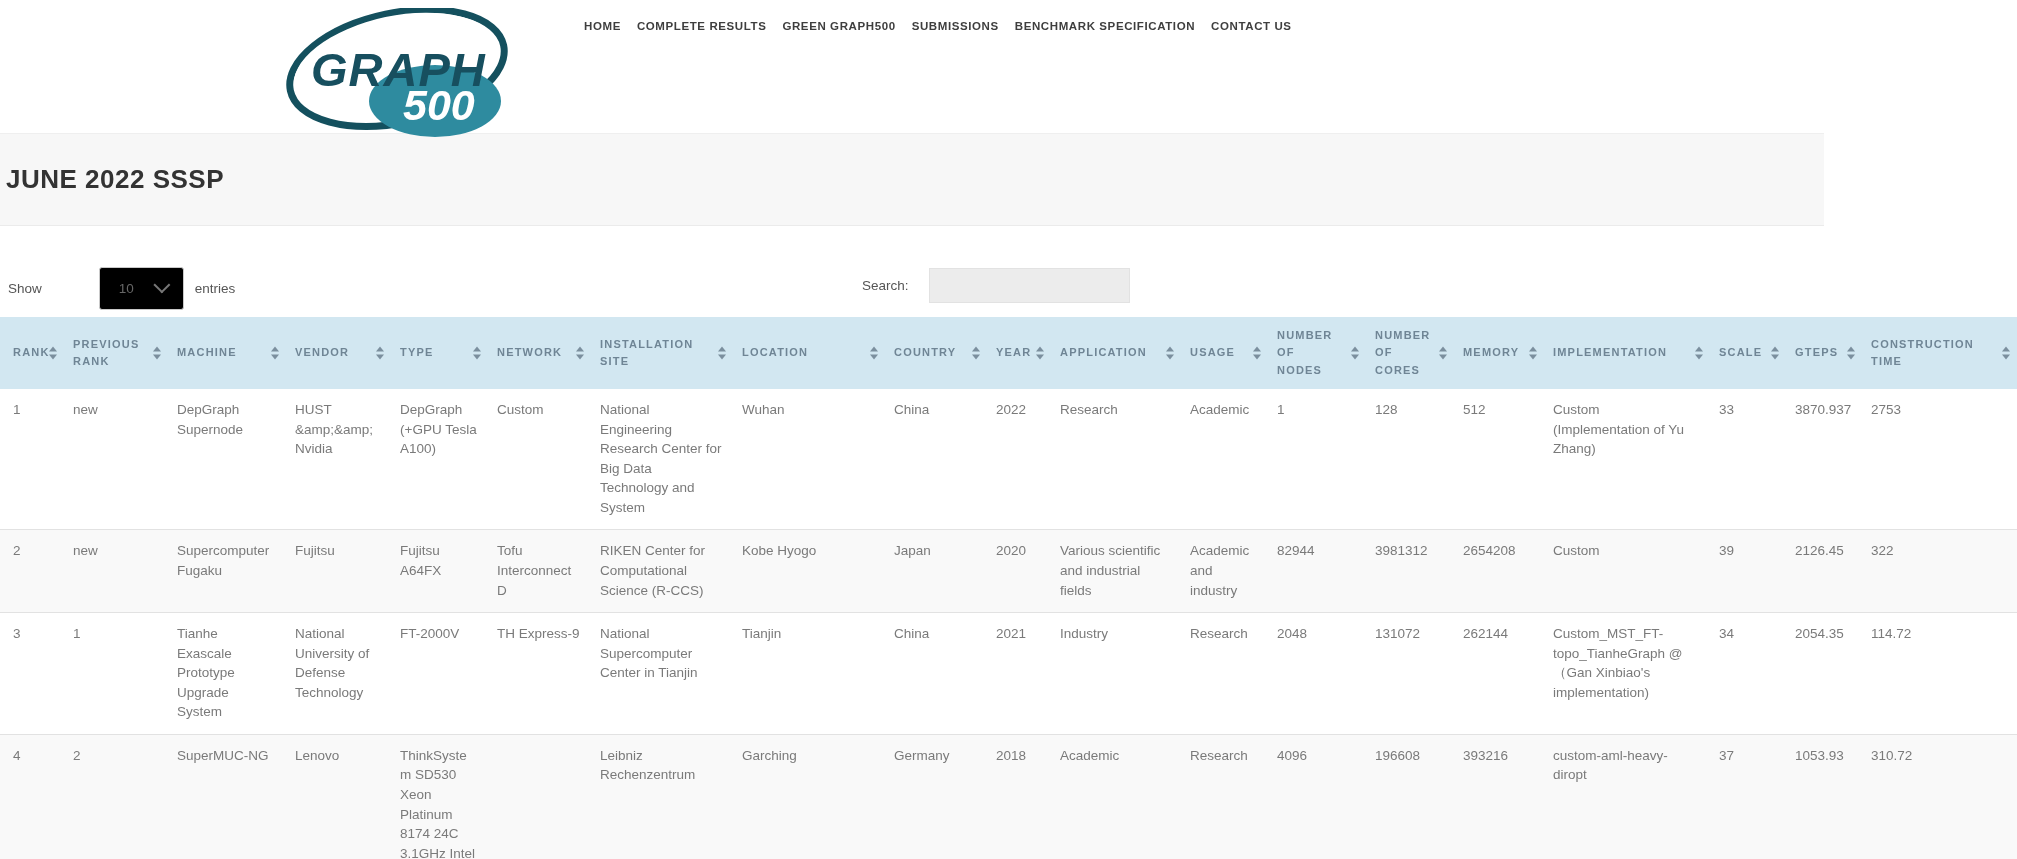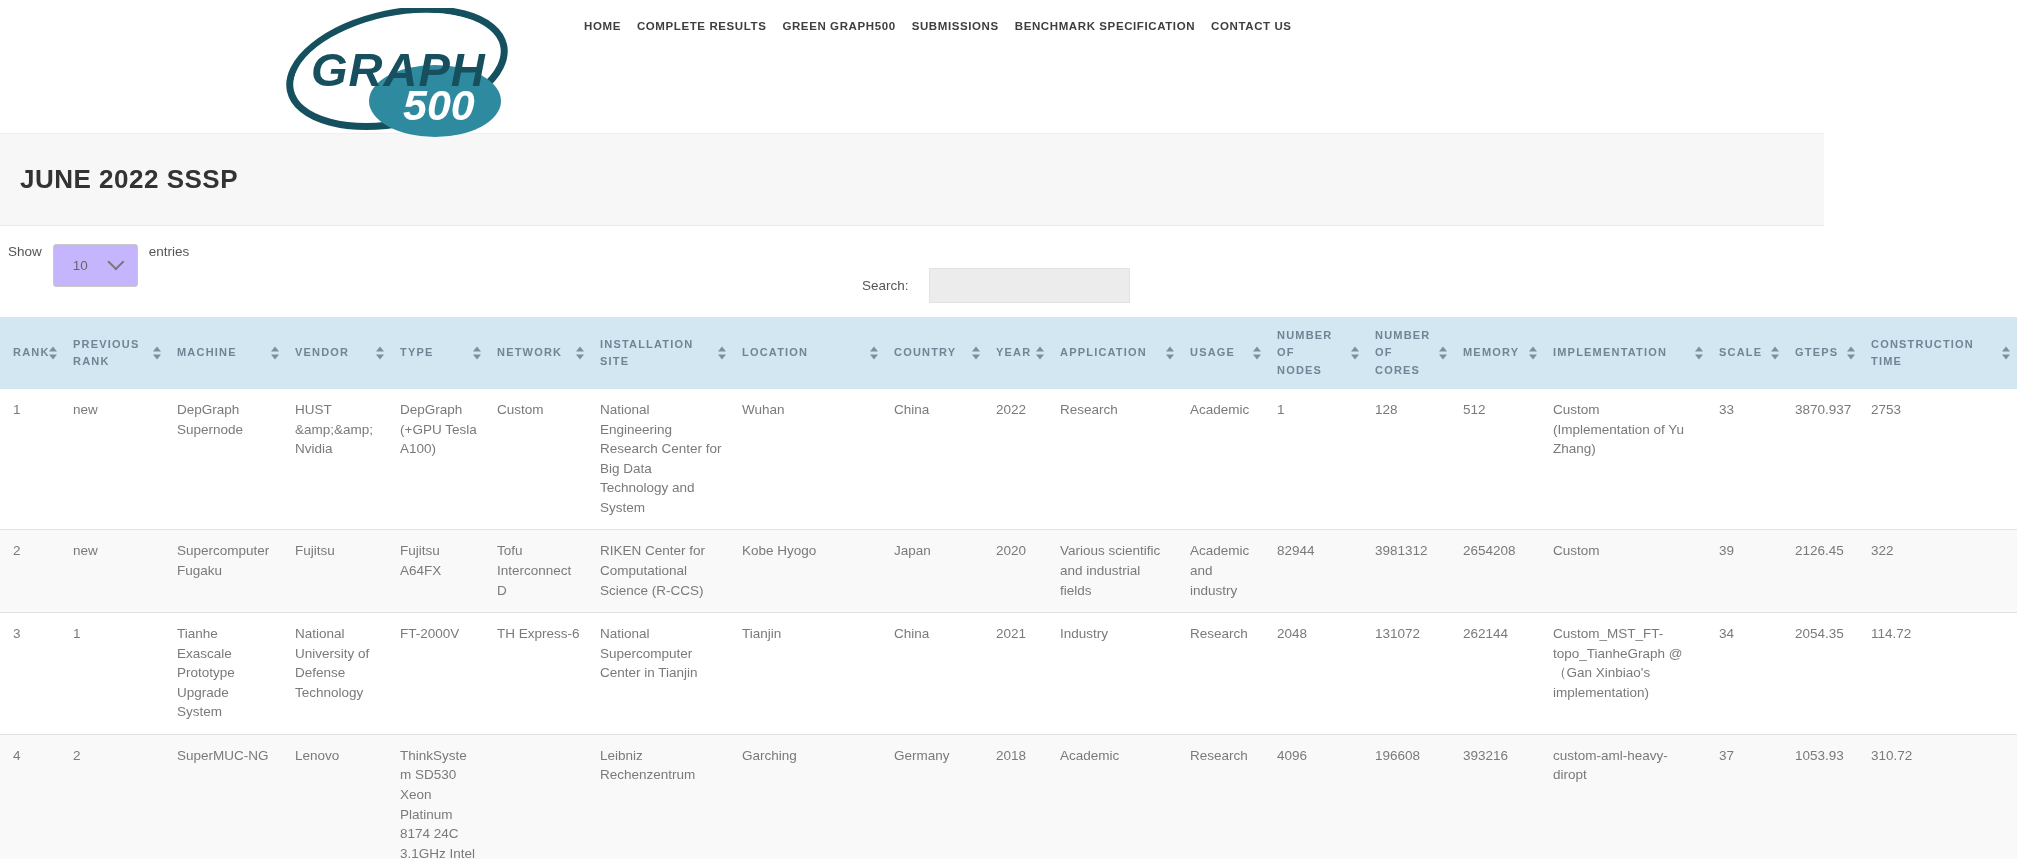--- a/index.html
+++ b/index.html
@@ -16,33 +16,33 @@
     font-size:11.5px; font-weight:700; color:#3e3e3e; text-decoration:none;
     letter-spacing:.6px; white-space:nowrap;
   }
   
   .titleband {
     width:1824px; height:93px; background:#f7f7f7;
     border-top:1px solid #efefef; border-bottom:1px solid #ebebeb;
     display:flex; align-items:center;
   }
   .titleband h1 {
-    margin:0 0 0 20px; font-size:26px; font-weight:700; color:#333;
+    margin:0 0 0 6px; font-size:26px; font-weight:700; color:#333;
     letter-spacing:.5px;
   }
   
   .controls { position:relative; height:91px; background:#fff; }
   .show-group {
-    position:absolute; left:8px; top:18px; display:flex; 
+    position:absolute; left:8px; top:41px; display:flex; align-items:center;
     gap:11px; font-size:13.5px; color:#555;
   }
   .length-box {
     width:85px; height:43px; border:1px solid #c9c9c9; border-radius:3px;
-    background:#c4b5fd; display:flex; align-items:center; justify-content:space-between;
-    padding:0 13px 0 19px; color:#666; cursor:pointer;
+    background:#000000; display:flex; align-items:center; justify-content:space-between;
+    padding:0 13px 0 19px; color:#666; cursor:pointer;margin-left:46px;
   }
   .chevron {
     width:12px; height:12px; border-left:2px solid #777; border-bottom:2px solid #777;
     transform:rotate(-45deg) translateY(-3px); margin-top:-4px;
   }
   .search-group {
     position:absolute; left:862px; top:42px; display:flex; align-items:center;
     gap:20px; font-size:13.5px; color:#555;
   }
   .search-group input {
@@ -259,21 +259,21 @@
       <td>39</td>
       <td>2126.45</td>
       <td>322</td>
     </tr>
     <tr>
       <td>3</td>
       <td>1</td>
       <td>Tianhe Exascale Prototype Upgrade System</td>
       <td>National University of Defense Technology</td>
       <td>FT-2000V</td>
-      <td>TH Express-6</td>
+      <td>TH Express-9</td>
       <td>National Supercomputer Center in Tianjin</td>
       <td>Tianjin</td>
       <td>China</td>
       <td>2021</td>
       <td>Industry</td>
       <td>Research</td>
       <td>2048</td>
       <td>131072</td>
       <td>262144</td>
       <td>Custom_MST_FT-topo_TianheGraph @（Gan Xinbiao's implementation)</td>

